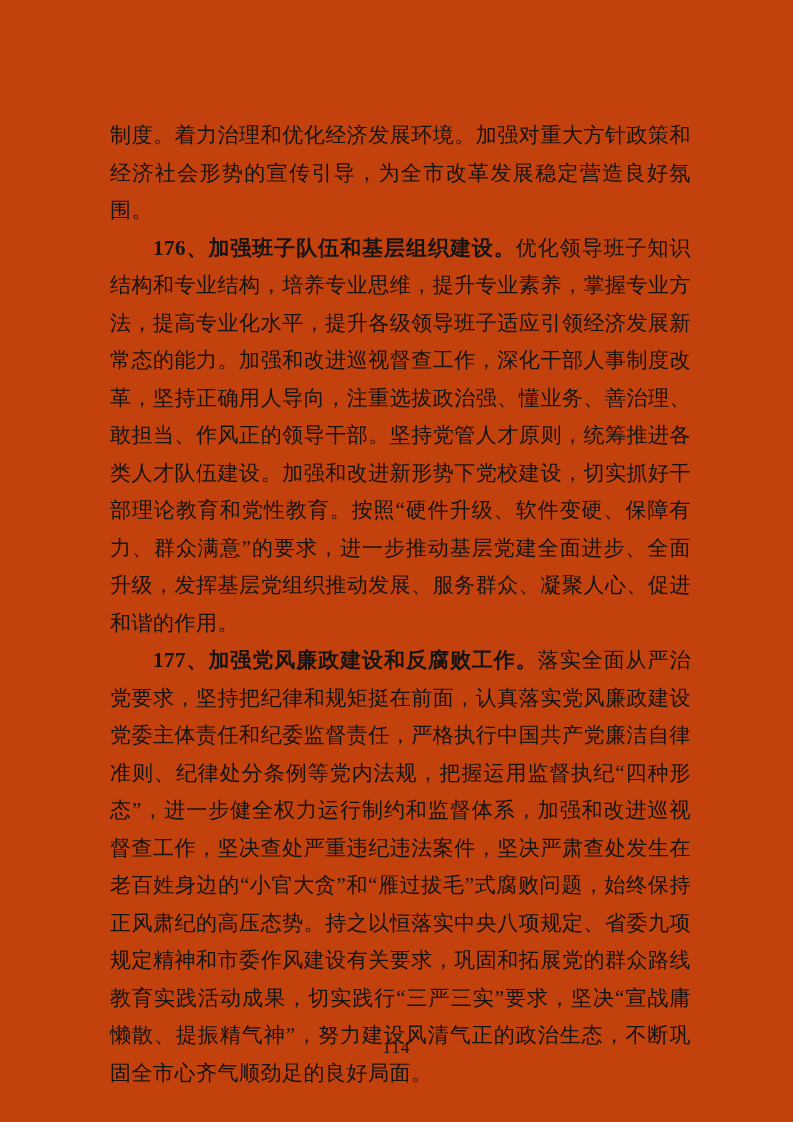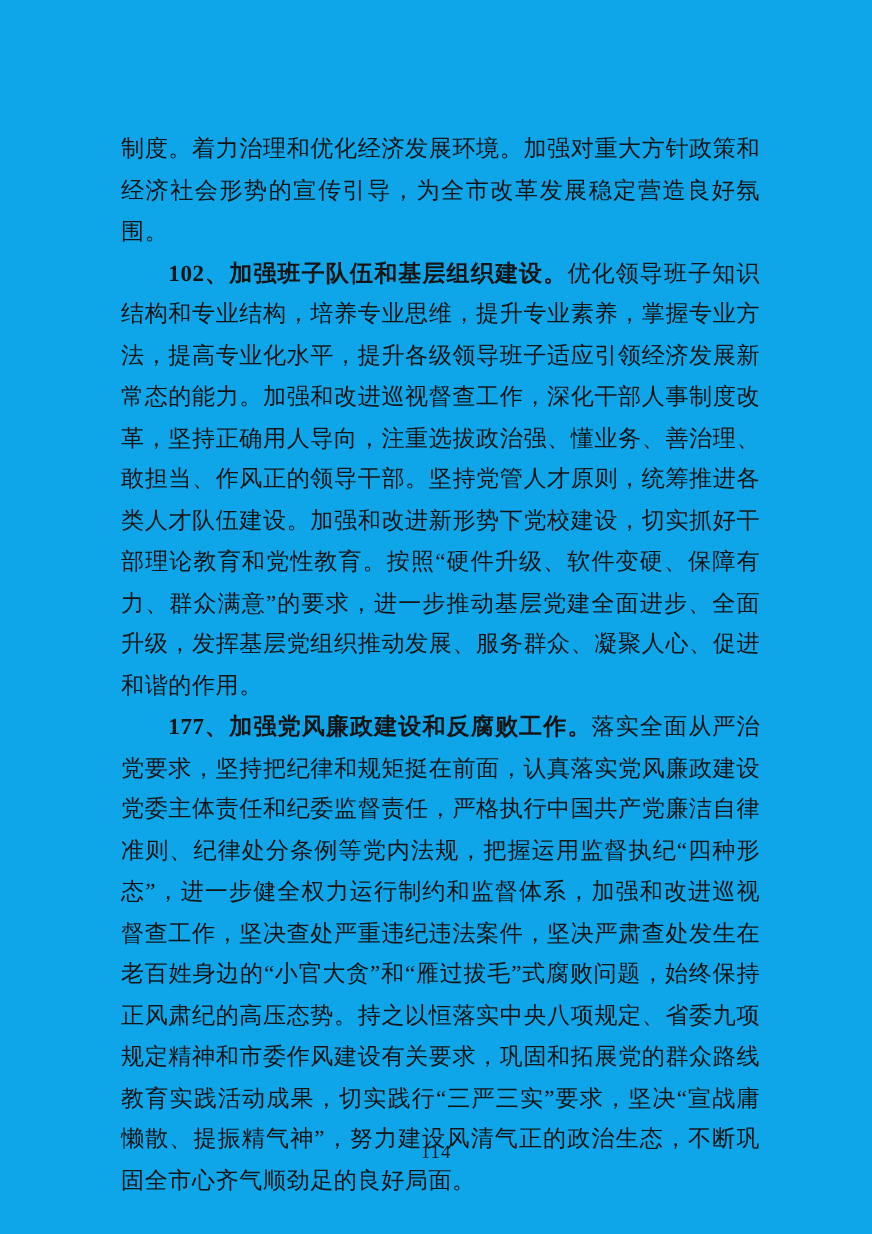--- a/index.html
+++ b/index.html
@@ -11,21 +11,21 @@
     height: 1122px;
     background: #ffffff;
     position: relative;
     overflow: hidden;
     font-family: "Liberation Serif", "DejaVu Serif", serif;
     color: #141414;
   }
   .page {
     position: absolute;
     inset: 0;
-    background: #0ea5e9;
+    background: #c2410c;
     text-decoration: underline;
   }
   .doc-body {
     position: absolute;
     left: 110px;
     top: 117px;
     width: 581px;
     font-size: 21px;
     line-height: 37.5px;
     letter-spacing: 0.5px;
@@ -53,17 +53,17 @@
     color: #141414;
     margin-top: 15px;
   }
 </style>
 </head>
 <body>
 
 <div class="page">
   <main class="doc-body">
       <p class="para"><span class="run-regular">制度。着力治理和优化经济发展环境。加强对重大方针政策和经济社会形势的宣传引导，为全市改革发展稳定营造良好氛围。</span></p>
-      <p class="para indent"><span class="run-bold">102、加强班子队伍和基层组织建设。</span><span class="run-regular">优化领导班子知识结构和专业结构，培养专业思维，提升专业素养，掌握专业方法，提高专业化水平，提升各级领导班子适应引领经济发展新常态的能力。加强和改进巡视督查工作，深化干部人事制度改革，坚持正确用人导向，注重选拔政治强、懂业务、善治理、敢担当、作风正的领导干部。坚持党管人才原则，统筹推进各类人才队伍建设。加强和改进新形势下党校建设，切实抓好干部理论教育和党性教育。按照“硬件升级、软件变硬、保障有力、群众满意”的要求，进一步推动基层党建全面进步、全面升级，发挥基层党组织推动发展、服务群众、凝聚人心、促进和谐的作用。</span></p>
+      <p class="para indent"><span class="run-bold">176、加强班子队伍和基层组织建设。</span><span class="run-regular">优化领导班子知识结构和专业结构，培养专业思维，提升专业素养，掌握专业方法，提高专业化水平，提升各级领导班子适应引领经济发展新常态的能力。加强和改进巡视督查工作，深化干部人事制度改革，坚持正确用人导向，注重选拔政治强、懂业务、善治理、敢担当、作风正的领导干部。坚持党管人才原则，统筹推进各类人才队伍建设。加强和改进新形势下党校建设，切实抓好干部理论教育和党性教育。按照“硬件升级、软件变硬、保障有力、群众满意”的要求，进一步推动基层党建全面进步、全面升级，发挥基层党组织推动发展、服务群众、凝聚人心、促进和谐的作用。</span></p>
       <p class="para indent"><span class="run-bold">177、加强党风廉政建设和反腐败工作。</span><span class="run-regular">落实全面从严治党要求，坚持把纪律和规矩挺在前面，认真落实党风廉政建设党委主体责任和纪委监督责任，严格执行中国共产党廉洁自律准则、纪律处分条例等党内法规，把握运用监督执纪“四种形态”，进一步健全权力运行制约和监督体系，加强和改进巡视督查工作，坚决查处严重违纪违法案件，坚决严肃查处发生在老百姓身边的“小官大贪”和“雁过拔毛”式腐败问题，始终保持正风肃纪的高压态势。持之以恒落实中央八项规定、省委九项规定精神和市委作风建设有关要求，巩固和拓展党的群众路线教育实践活动成果，切实践行“三严三实”要求，坚决“宣战庸懒散、提振精气神”，努力建设风清气正的政治生态，不断巩固全市心齐气顺劲足的良好局面。</span></p>
     </main>
   <div class="page-number">114</div>
 </div>
 
 </body></html>

